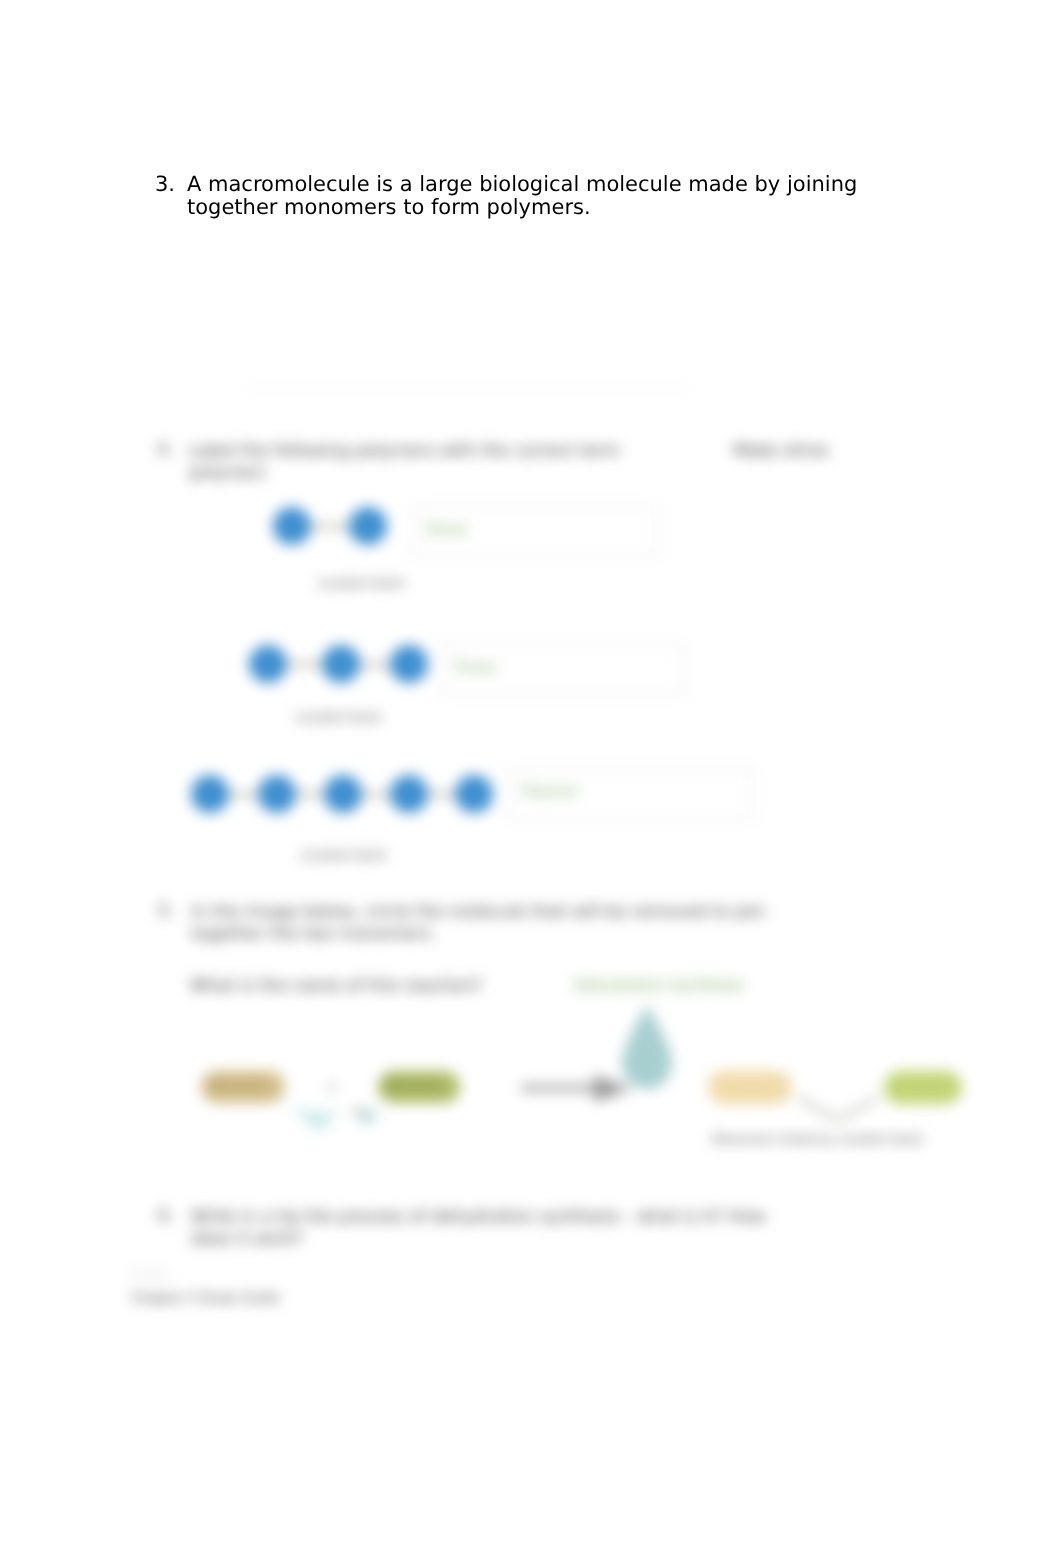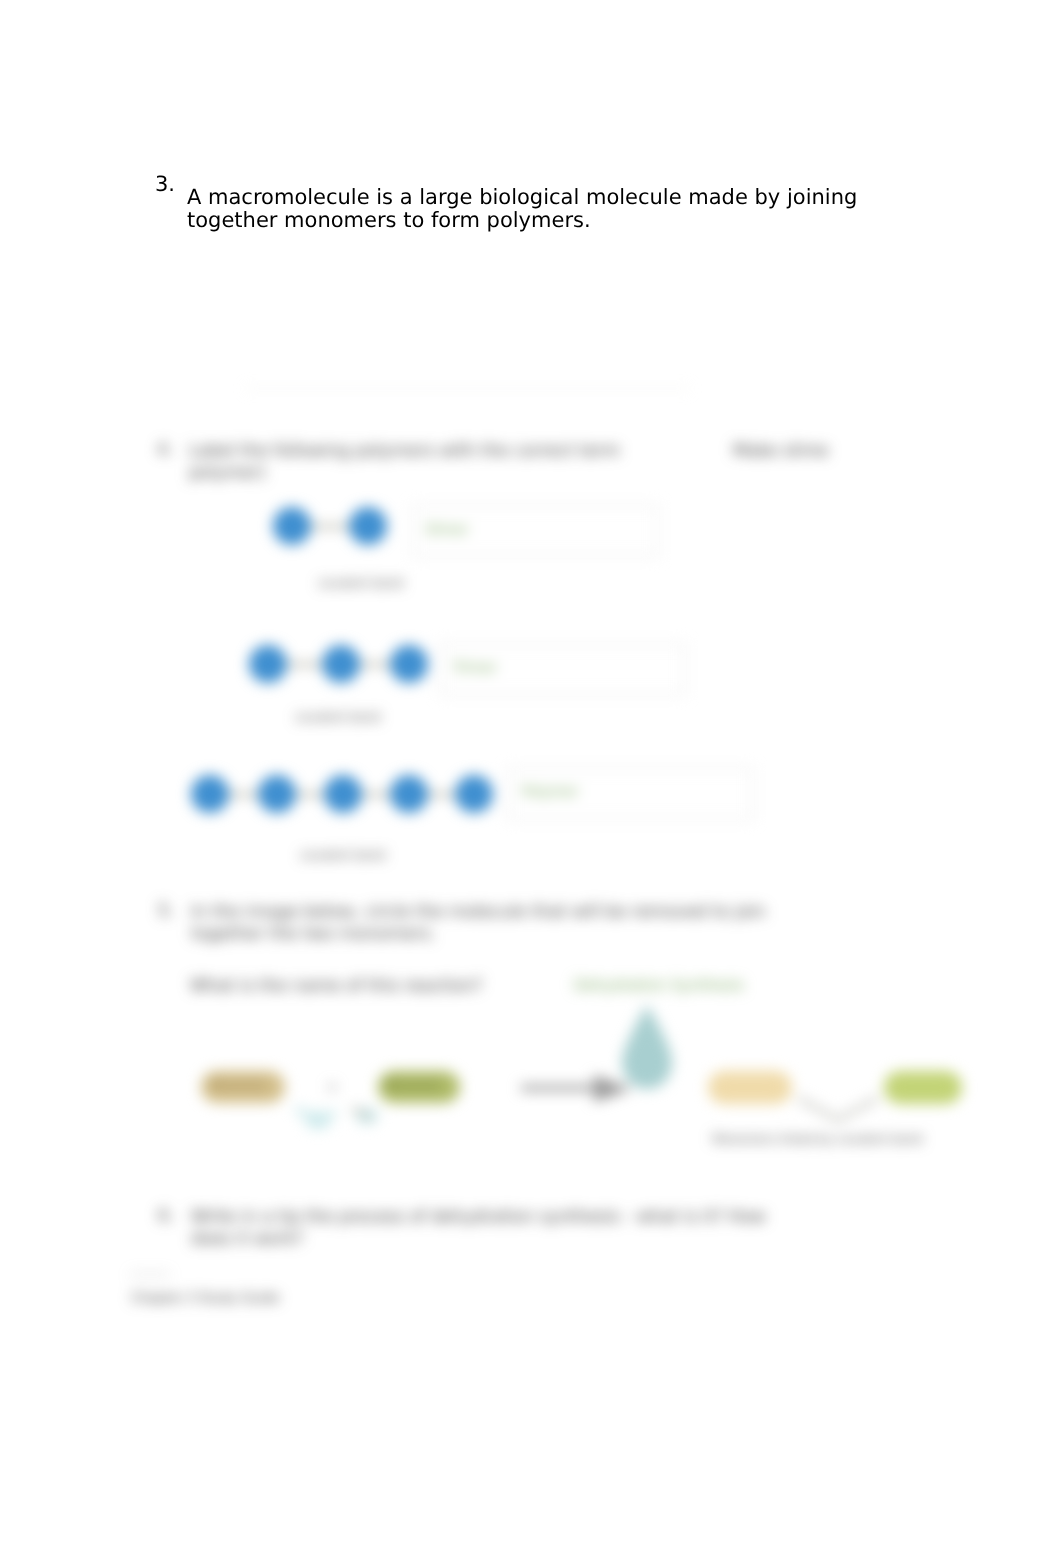--- a/index.html
+++ b/index.html
@@ -3,21 +3,21 @@
 <meta charset="utf-8">
 <style>
   html,body{margin:0;padding:0;}
   body{width:1062px;height:1556px;background:#ffffff;font-family:"DejaVu Sans",sans-serif;
        overflow:hidden;position:relative;-webkit-font-smoothing:antialiased;text-rendering:geometricPrecision;}
   .page{position:absolute;inset:0;background:#fff;}
 
   
   .q3{position:absolute;left:155px;top:173px;width:720px;font-size:21px;line-height:22.9px;color:#000;}
   .q3 .num{position:absolute;left:0;top:0;}
-  .q3 .txt{display:block;margin-left:32px;margin-top:13px;}
+  .q3 .txt{display:block;margin-left:32px;}
 
   
   .blurzone{position:absolute;left:0;top:360px;width:1062px;height:980px;
             filter:blur(7px);}
   .abs{position:absolute;}
 
   .hr{position:absolute;left:245px;top:28px;width:445px;height:1px;background:#e8e8e0;}
 
   .qtext{position:absolute;font-size:17px;line-height:22px;color:#404040;}
   .qnum{position:absolute;font-size:17px;color:#404040;}

